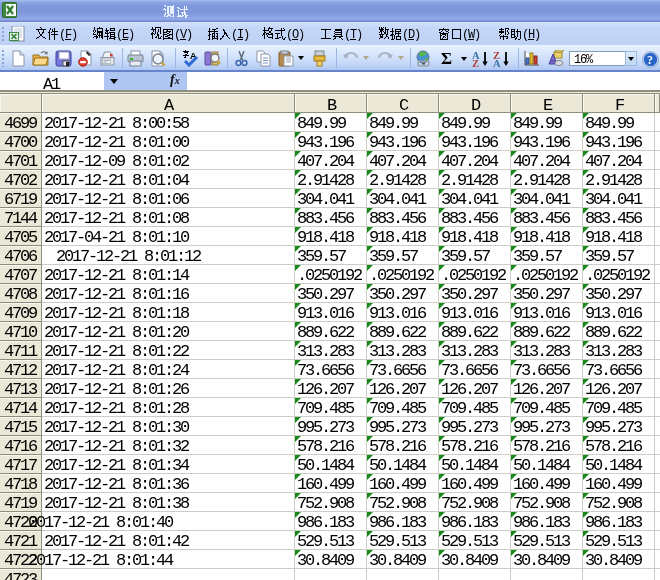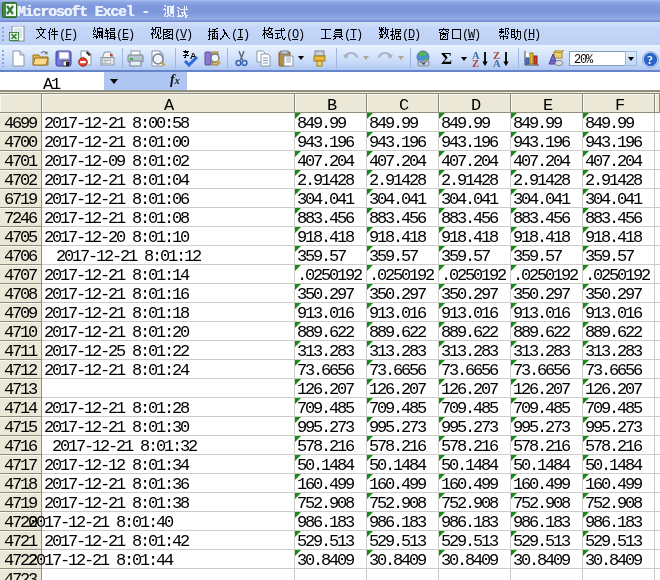--- a/index.html
+++ b/index.html
@@ -1,21 +1,20 @@
 <!DOCTYPE html>
 <html><head><meta charset="utf-8"><style>*{margin:0;padding:0;box-sizing:border-box}html,body{width:660px;height:580px;overflow:hidden;background:#fff}#root{position:relative;width:660px;height:580px;font-family:"Liberation Mono",monospace;overflow:hidden}.ab{position:absolute}.mono16{font:17px "Liberation Mono",monospace;letter-spacing:-2.2px;color:#000;white-space:pre}.mono12{font:12px "Liberation Mono",monospace;letter-spacing:-1.2px;color:#000;white-space:pre}.tri{width:0;height:0;border-top:6px solid #178a19;border-right:6px solid transparent}.sep{width:1px;background:#9eb6e4}</style></head><body>
 <div id="root">
     <div class="ab" style="left:0;top:0;width:660px;height:22px;background:linear-gradient(180deg,#a9bfee 0%,#8ca6e3 10%,#7f98dc 28%,#7d96da 55%,#87a0e0 72%,#92ace7 88%,#7b8dd3 95%,#7486cd 100%)"></div>
     <svg class="ab" style="left:2px;top:2px" width="16" height="17" viewBox="0 0 16 17">
       <rect x="0" y="0" width="15" height="16" rx="2" fill="#2f6b30"></rect>
       <rect x="1" y="1" width="13" height="14" rx="1" fill="#3d8a3f"></rect>
       <rect x="4" y="2" width="10" height="12" fill="#f4f8f4"></rect>
       <path d="M5 4l6 8M11 4l-6 8" stroke="#2e7d32" stroke-width="2.2"></path>
     </svg>
-    <div class="ab" style="left:17px;top:4px;font:bold 14.5px 'Liberation Mono',monospace;letter-spacing:-0.94px;color:#e9effc;text-shadow:0.6px 0 0 #e9effc;white-space:pre">Microsoft Excel - </div>
     <div class="ab" style="left:163px;top:5px"><svg width="26" height="13" viewBox="0 0 26 13">
         <path d="M1 0h2v1h-2zM10 0h1v1h-1zM2 1h1v1h-1zM4 1h7v1h-7zM4 2h2v1h-2zM7 2h4v1h-4zM1 3h1v1h-1zM4 3h2v1h-2zM7 3h4v1h-4zM0 4h3v1h-3zM4 4h2v1h-2zM7 4h4v1h-4zM2 5h1v1h-1zM4 5h2v1h-2zM7 5h4v1h-4zM4 6h2v1h-2zM7 6h4v1h-4zM2 7h1v1h-1zM4 7h2v1h-2zM7 7h4v1h-4zM2 8h1v1h-1zM4 8h2v1h-2zM7 8h4v1h-4zM1 9h2v1h-2zM5 9h2v1h-2zM10 9h1v1h-1zM1 10h1v1h-1zM4 10h4v1h-4zM10 10h1v1h-1zM1 11h1v1h-1zM3 11h2v1h-2zM7 11h1v1h-1zM9 11h2v1h-2zM21 1h1v1h-1zM23 1h1v1h-1zM14 2h2v1h-2zM21 2h1v1h-1zM23 2h1v1h-1zM15 3h2v1h-2zM21 3h1v1h-1zM23 3h1v1h-1zM17 4h8v1h-8zM14 5h2v1h-2zM21 5h1v1h-1zM15 6h1v1h-1zM21 6h1v1h-1zM15 7h1v1h-1zM18 7h5v1h-5zM15 8h1v1h-1zM19 8h1v1h-1zM21 8h2v1h-2zM15 9h1v1h-1zM19 9h1v1h-1zM21 9h2v1h-2zM15 10h3v1h-3zM19 10h2v1h-2zM22 10h3v1h-3zM14 11h6v1h-6zM22 11h2v1h-2zM22 12h2v1h-2z" fill="#eaf0fd"></path>
       </svg></div>
     <div class="ab" style="left:0;top:22px;width:660px;height:23px;background:linear-gradient(180deg,#d2e1fb 0%,#c5d7f8 25%,#c1d4f7 70%,#bcd0f5 100%)"></div>
     <div class="ab" style="left:2px;top:27px;width:2px;height:14px;background:repeating-linear-gradient(180deg,#8aa5da 0 2px,rgba(0,0,0,0) 2px 4px)"></div>
     <svg class="ab" style="left:9px;top:26px" width="18" height="16" viewBox="0 0 18 16">
       <rect x="3" y="0" width="12" height="15" fill="#fff" stroke="#7a8aa0"></rect>
       <path d="M5 3h8M5 5h8M5 7h8M5 9h8M5 11h8" stroke="#b9c6d8" stroke-width="1"></path>
       <rect x="0" y="6" width="10" height="9" fill="#3d8a3f"></rect>
       <rect x="1" y="7" width="8" height="7" fill="#e8f2e8"></rect>
@@ -188,21 +187,21 @@
         <rect x="7" y="3" width="3" height="11" fill="#e8c030" stroke="#96781a"></rect>
         <rect x="11" y="6" width="3" height="8" fill="#cc4433" stroke="#8a2418"></rect>
       </svg></div>
     <div class="ab" style="left:547px;top:50px;width:17px;height:17px"><svg width="17" height="17" viewBox="0 0 17 17">
         <rect x="7" y="2" width="8" height="6" fill="#e8cf68" stroke="#a08a30"></rect>
         <path d="M7 2l2-2h8l-2 2z" fill="#f4e49a" stroke="#a08a30"></path>
         <path d="M2 14L6 4l4 10zM4 11h5" fill="#7a6fd0" stroke="#4a3f9e"></path>
         <ellipse cx="12" cy="13" rx="4" ry="2.6" fill="#d8dce2" stroke="#888"></ellipse>
       </svg></div>
     <div class="ab" style="left:569px;top:51px;width:57px;height:15px;background:#fff;border:1px solid #7f9db9"></div>
-    <div class="ab mono12" style="left:574px;top:53px">20%</div>
+    <div class="ab mono12" style="left:574px;top:53px">16%</div>
     <div class="ab" style="left:625px;top:51px;width:12px;height:15px;background:linear-gradient(180deg,#dcebfc,#c0d6f5);border:1px solid #9ebae0"></div>
     <div class="ab" style="left:628px;top:57px;width:0;height:0;border-left:3px solid transparent;border-right:3px solid transparent;border-top:4px solid #000"></div>
     <svg class="ab" style="left:642px;top:51px" width="17" height="17" viewBox="0 0 17 17">
       <circle cx="8.5" cy="8.5" r="7.5" fill="#2965c8" stroke="#dbe6f5" stroke-width="1.6"></circle>
       <circle cx="8.5" cy="8.5" r="7.8" fill="none" stroke="#6a8cc8" stroke-width="0.8"></circle>
       <text x="5" y="13" font-family="Liberation Serif" font-weight="bold" font-size="12" fill="#fff">?</text>
     </svg>
     <div class="ab" style="left:0;top:72px;width:660px;height:18px;background:#fff"></div>
     <div class="ab" style="left:104px;top:72px;width:83px;height:18px;background:#aec6f1"></div>
     <div class="ab" style="left:110px;top:79px;width:0;height:0;border-left:4px solid transparent;border-right:4px solid transparent;border-top:5px solid #000"></div>
@@ -296,37 +295,37 @@
     <div class="ab mono16" style="left:297px;top:190px">304.041</div>
     <div class="ab tri" style="left:367px;top:189px"></div>
     <div class="ab mono16" style="left:369px;top:190px">304.041</div>
     <div class="ab tri" style="left:439px;top:189px"></div>
     <div class="ab mono16" style="left:441px;top:190px">304.041</div>
     <div class="ab tri" style="left:511px;top:189px"></div>
     <div class="ab mono16" style="left:513px;top:190px">304.041</div>
     <div class="ab tri" style="left:583px;top:189px"></div>
     <div class="ab mono16" style="left:585px;top:190px">304.041</div>
     <div class="ab" style="left:0;top:208px;width:42px;height:19px;background:#ebe8d7;border-right:1px solid #8e8d7e;border-bottom:1px solid #8e8d7e;box-shadow:inset 0 1px 0 #f9f8f0"></div>
-    <div class="ab mono16" style="left:4px;top:209px">7246</div>
+    <div class="ab mono16" style="left:4px;top:209px">7144</div>
     <div class="ab" style="left:42px;top:226px;width:618px;height:1px;background:#cdccc5"></div>
     <div class="ab mono16" style="left:44px;top:209px">2017-12-21 8:01:08</div>
     <div class="ab tri" style="left:295px;top:208px"></div>
     <div class="ab mono16" style="left:297px;top:209px">883.456</div>
     <div class="ab tri" style="left:367px;top:208px"></div>
     <div class="ab mono16" style="left:369px;top:209px">883.456</div>
     <div class="ab tri" style="left:439px;top:208px"></div>
     <div class="ab mono16" style="left:441px;top:209px">883.456</div>
     <div class="ab tri" style="left:511px;top:208px"></div>
     <div class="ab mono16" style="left:513px;top:209px">883.456</div>
     <div class="ab tri" style="left:583px;top:208px"></div>
     <div class="ab mono16" style="left:585px;top:209px">883.456</div>
     <div class="ab" style="left:0;top:227px;width:42px;height:19px;background:#ebe8d7;border-right:1px solid #8e8d7e;border-bottom:1px solid #8e8d7e;box-shadow:inset 0 1px 0 #f9f8f0"></div>
     <div class="ab mono16" style="left:4px;top:228px">4705</div>
     <div class="ab" style="left:42px;top:245px;width:618px;height:1px;background:#cdccc5"></div>
-    <div class="ab mono16" style="left:44px;top:228px">2017-12-20 8:01:10</div>
+    <div class="ab mono16" style="left:44px;top:228px">2017-04-21 8:01:10</div>
     <div class="ab tri" style="left:295px;top:227px"></div>
     <div class="ab mono16" style="left:297px;top:228px">918.418</div>
     <div class="ab tri" style="left:367px;top:227px"></div>
     <div class="ab mono16" style="left:369px;top:228px">918.418</div>
     <div class="ab tri" style="left:439px;top:227px"></div>
     <div class="ab mono16" style="left:441px;top:228px">918.418</div>
     <div class="ab tri" style="left:511px;top:227px"></div>
     <div class="ab mono16" style="left:513px;top:228px">918.418</div>
     <div class="ab tri" style="left:583px;top:227px"></div>
     <div class="ab mono16" style="left:585px;top:228px">918.418</div>
@@ -396,21 +395,21 @@
     <div class="ab mono16" style="left:369px;top:323px">889.622</div>
     <div class="ab tri" style="left:439px;top:322px"></div>
     <div class="ab mono16" style="left:441px;top:323px">889.622</div>
     <div class="ab tri" style="left:511px;top:322px"></div>
     <div class="ab mono16" style="left:513px;top:323px">889.622</div>
     <div class="ab tri" style="left:583px;top:322px"></div>
     <div class="ab mono16" style="left:585px;top:323px">889.622</div>
     <div class="ab" style="left:0;top:341px;width:42px;height:19px;background:#ebe8d7;border-right:1px solid #8e8d7e;border-bottom:1px solid #8e8d7e;box-shadow:inset 0 1px 0 #f9f8f0"></div>
     <div class="ab mono16" style="left:4px;top:342px">4711</div>
     <div class="ab" style="left:42px;top:359px;width:618px;height:1px;background:#cdccc5"></div>
-    <div class="ab mono16" style="left:44px;top:342px">2017-12-25 8:01:22</div>
+    <div class="ab mono16" style="left:44px;top:342px">2017-12-21 8:01:22</div>
     <div class="ab tri" style="left:295px;top:341px"></div>
     <div class="ab mono16" style="left:297px;top:342px">313.283</div>
     <div class="ab tri" style="left:367px;top:341px"></div>
     <div class="ab mono16" style="left:369px;top:342px">313.283</div>
     <div class="ab tri" style="left:439px;top:341px"></div>
     <div class="ab mono16" style="left:441px;top:342px">313.283</div>
     <div class="ab tri" style="left:511px;top:341px"></div>
     <div class="ab mono16" style="left:513px;top:342px">313.283</div>
     <div class="ab tri" style="left:583px;top:341px"></div>
     <div class="ab mono16" style="left:585px;top:342px">313.283</div>
@@ -424,20 +423,21 @@
     <div class="ab mono16" style="left:369px;top:361px">73.6656</div>
     <div class="ab tri" style="left:439px;top:360px"></div>
     <div class="ab mono16" style="left:441px;top:361px">73.6656</div>
     <div class="ab tri" style="left:511px;top:360px"></div>
     <div class="ab mono16" style="left:513px;top:361px">73.6656</div>
     <div class="ab tri" style="left:583px;top:360px"></div>
     <div class="ab mono16" style="left:585px;top:361px">73.6656</div>
     <div class="ab" style="left:0;top:379px;width:42px;height:19px;background:#ebe8d7;border-right:1px solid #8e8d7e;border-bottom:1px solid #8e8d7e;box-shadow:inset 0 1px 0 #f9f8f0"></div>
     <div class="ab mono16" style="left:4px;top:380px">4713</div>
     <div class="ab" style="left:42px;top:397px;width:618px;height:1px;background:#cdccc5"></div>
+    <div class="ab mono16" style="left:44px;top:380px">2017-12-21 8:01:26</div>
     <div class="ab tri" style="left:295px;top:379px"></div>
     <div class="ab mono16" style="left:297px;top:380px">126.207</div>
     <div class="ab tri" style="left:367px;top:379px"></div>
     <div class="ab mono16" style="left:369px;top:380px">126.207</div>
     <div class="ab tri" style="left:439px;top:379px"></div>
     <div class="ab mono16" style="left:441px;top:380px">126.207</div>
     <div class="ab tri" style="left:511px;top:379px"></div>
     <div class="ab mono16" style="left:513px;top:380px">126.207</div>
     <div class="ab tri" style="left:583px;top:379px"></div>
     <div class="ab mono16" style="left:585px;top:380px">126.207</div>
@@ -465,35 +465,35 @@
     <div class="ab mono16" style="left:369px;top:418px">995.273</div>
     <div class="ab tri" style="left:439px;top:417px"></div>
     <div class="ab mono16" style="left:441px;top:418px">995.273</div>
     <div class="ab tri" style="left:511px;top:417px"></div>
     <div class="ab mono16" style="left:513px;top:418px">995.273</div>
     <div class="ab tri" style="left:583px;top:417px"></div>
     <div class="ab mono16" style="left:585px;top:418px">995.273</div>
     <div class="ab" style="left:0;top:436px;width:42px;height:19px;background:#ebe8d7;border-right:1px solid #8e8d7e;border-bottom:1px solid #8e8d7e;box-shadow:inset 0 1px 0 #f9f8f0"></div>
     <div class="ab mono16" style="left:4px;top:437px">4716</div>
     <div class="ab" style="left:42px;top:454px;width:618px;height:1px;background:#cdccc5"></div>
-    <div class="ab mono16" style="left:52px;top:437px">2017-12-21 8:01:32</div>
+    <div class="ab mono16" style="left:44px;top:437px">2017-12-21 8:01:32</div>
     <div class="ab tri" style="left:295px;top:436px"></div>
     <div class="ab mono16" style="left:297px;top:437px">578.216</div>
     <div class="ab tri" style="left:367px;top:436px"></div>
     <div class="ab mono16" style="left:369px;top:437px">578.216</div>
     <div class="ab tri" style="left:439px;top:436px"></div>
     <div class="ab mono16" style="left:441px;top:437px">578.216</div>
     <div class="ab tri" style="left:511px;top:436px"></div>
     <div class="ab mono16" style="left:513px;top:437px">578.216</div>
     <div class="ab tri" style="left:583px;top:436px"></div>
     <div class="ab mono16" style="left:585px;top:437px">578.216</div>
     <div class="ab" style="left:0;top:455px;width:42px;height:19px;background:#ebe8d7;border-right:1px solid #8e8d7e;border-bottom:1px solid #8e8d7e;box-shadow:inset 0 1px 0 #f9f8f0"></div>
     <div class="ab mono16" style="left:4px;top:456px">4717</div>
     <div class="ab" style="left:42px;top:473px;width:618px;height:1px;background:#cdccc5"></div>
-    <div class="ab mono16" style="left:44px;top:456px">2017-12-12 8:01:34</div>
+    <div class="ab mono16" style="left:44px;top:456px">2017-12-21 8:01:34</div>
     <div class="ab tri" style="left:295px;top:455px"></div>
     <div class="ab mono16" style="left:297px;top:456px">50.1484</div>
     <div class="ab tri" style="left:367px;top:455px"></div>
     <div class="ab mono16" style="left:369px;top:456px">50.1484</div>
     <div class="ab tri" style="left:439px;top:455px"></div>
     <div class="ab mono16" style="left:441px;top:456px">50.1484</div>
     <div class="ab tri" style="left:511px;top:455px"></div>
     <div class="ab mono16" style="left:513px;top:456px">50.1484</div>
     <div class="ab tri" style="left:583px;top:455px"></div>
     <div class="ab mono16" style="left:585px;top:456px">50.1484</div>

